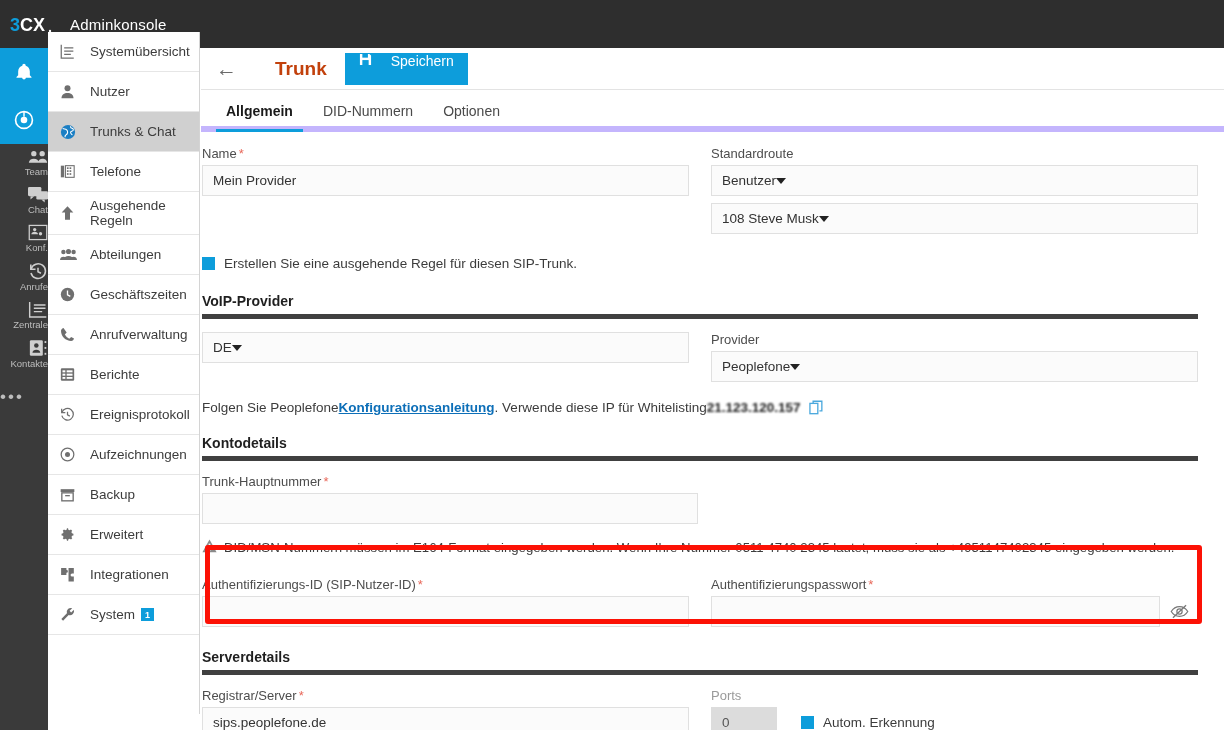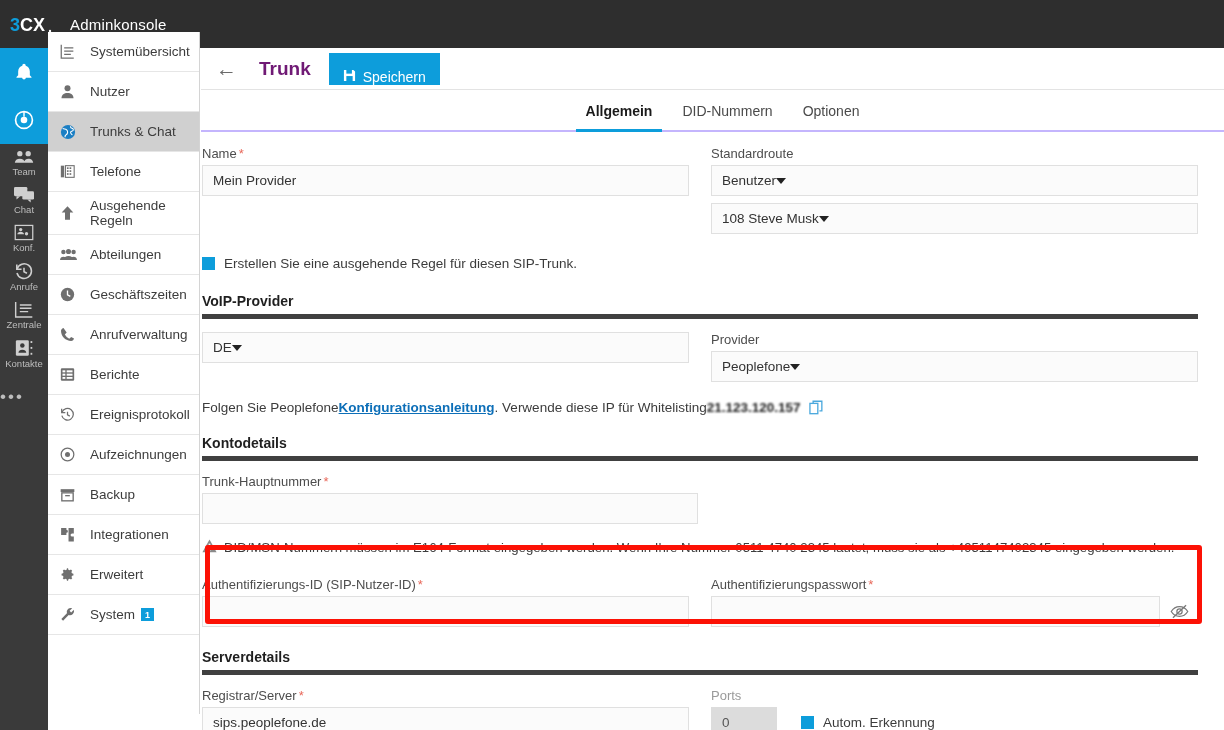--- a/index.html
+++ b/index.html
@@ -29,21 +29,21 @@
   .rail {
     position: absolute; top: 48px; left: 0; width: 48px; height: 682px;
     background: #3a3a3a; display: flex; flex-direction: column; align-items: center;
   }
   .rail-top { width: 48px; background: #0d9ddb; }
   .rail-btn {
     width: 48px; height: 48px; display: flex; align-items: center; justify-content: center;
   }
   .rail-item {
     width: 48px; padding: 5px 0 4px; display: flex; flex-direction: column;
-    align-items: center; justify-content: center; color: #bdbdbd;
+    align-items: flex-end; justify-content: center; color: #bdbdbd;
   }
   .rail-item .lbl { font-size: 9.5px; margin-top: 1px; line-height: 11px; color: #bdbdbd; }
   .rail-dots { color: #bdbdbd; font-size: 17px; letter-spacing: 2px; padding: 14px 0 0; }
   .rail-bottom { position: absolute; bottom: 0; left: 0; width: 48px; }
   .rail-sep { width: 48px; height: 1px; background: #4a4a4a; }
 
   
   .nav {
     position: absolute; top: 32px; left: 48px; width: 152px; height: 682px;
     background: #ffffff; border-right: 1px solid #d4d4d4; overflow: hidden;
@@ -64,28 +64,28 @@
   
   .content {
     position: absolute; top: 48px; left: 201px; width: 1023px; height: 682px;
     background: #ffffff; overflow: hidden;
   }
   .content-header {
     height: 42px; display: flex; align-items: center; padding-left: 15px;
     border-bottom: 1px solid #e3e3e3;
   }
   .back-arrow { color: #6b6b6b; font-size: 21px; line-height: 1; cursor: pointer; }
-  .page-title { font-size: 19px; font-weight: bold; color: #701a75; margin-left: 22px; }
+  .page-title { font-size: 19px; font-weight: bold; color: #c2410c; margin-left: 38px; }
   .save-btn {
     margin-left: 18px; background: #0d9ddb; color: #fff; border: none;
-    height: 32px; padding: 0 14px; font-size: 14px; display: flex; align-items: flex-end;
-    gap: 7px; cursor: pointer; font-family: "Liberation Sans", sans-serif;
-  }
-
-  .tabs { display: flex; padding-left: 30px; border-bottom: 2px solid #c4b5fd; height: 42px; justify-content: center; }
+    height: 32px; padding: 0 14px; font-size: 14px; display: flex; align-items: flex-start;
+    gap: 19px; cursor: pointer; font-family: "Liberation Sans", sans-serif;
+  }
+
+  .tabs { display: flex; padding-left: 15px; border-bottom: 6px solid #c4b5fd; height: 42px; }
   .tab {
     padding: 0 10px; height: 42px; display: flex; align-items: center;
     font-size: 14px; color: #4a4a4a; cursor: pointer; position: relative;
     margin-right: 10px;
   }
   .tab.active { font-weight: bold; color: #1a1a1a; }
   .tab.active::after {
     content: ""; position: absolute; left: 0; right: 0; bottom: 0; height: 3px; background: #0d9ddb;
   }
 
@@ -360,34 +360,34 @@
             <rect x="0.8" y="1" width="16.4" height="3.4"></rect>
             <rect x="2.2" y="5.4" width="13.6" height="9.6" fill="none" stroke="#6f6f6f" stroke-width="1.6"></rect>
             <rect x="6.2" y="8" width="5.6" height="1.6"></rect>
           </svg>
       </span>
       <span class="nav-lbl">Backup</span>
     </div>
 
     <div class="nav-item">
       <span class="nav-ico">
+        <svg width="15" height="15" viewBox="0 0 24 24" fill="#6f6f6f">
+            <path d="M12 8.2a3.8 3.8 0 1 0 0 7.6 3.8 3.8 0 0 0 0-7.6zm9.4 5.2.1-1.4-.1-1.4-2.3-.5a7.3 7.3 0 0 0-.9-2.2l1.3-2-2-2-2 1.3a7.3 7.3 0 0 0-2.2-.9L12.9 2h-1.8l-.5 2.3a7.3 7.3 0 0 0-2.2.9l-2-1.3-2 2 1.3 2a7.3 7.3 0 0 0-.9 2.2l-2.3.5v2.8l2.3.5c.2.8.5 1.5.9 2.2l-1.3 2 2 2 2-1.3c.7.4 1.4.7 2.2.9l.5 2.3h1.8l.5-2.3c.8-.2 1.5-.5 2.2-.9l2 1.3 2-2-1.3-2c.4-.7.7-1.4.9-2.2z"></path>
+          </svg>
+      </span>
+      <span class="nav-lbl">Erweitert</span>
+    </div>
+
+    <div class="nav-item">
+      <span class="nav-ico">
         <svg width="16" height="15" viewBox="0 0 18 17" fill="#6f6f6f">
             <path d="M1.2 1.2h6v2a1.7 1.7 0 1 1 0 3.4v2.6h-6zM9.6 1.2h6v6.2h-2a1.7 1.7 0 1 0 0 3.4h2v5.6h-6z"></path>
           </svg>
       </span>
       <span class="nav-lbl">Integrationen</span>
-    </div>
-
-    <div class="nav-item">
-      <span class="nav-ico">
-        <svg width="15" height="15" viewBox="0 0 24 24" fill="#6f6f6f">
-            <path d="M12 8.2a3.8 3.8 0 1 0 0 7.6 3.8 3.8 0 0 0 0-7.6zm9.4 5.2.1-1.4-.1-1.4-2.3-.5a7.3 7.3 0 0 0-.9-2.2l1.3-2-2-2-2 1.3a7.3 7.3 0 0 0-2.2-.9L12.9 2h-1.8l-.5 2.3a7.3 7.3 0 0 0-2.2.9l-2-1.3-2 2 1.3 2a7.3 7.3 0 0 0-.9 2.2l-2.3.5v2.8l2.3.5c.2.8.5 1.5.9 2.2l-1.3 2 2 2 2-1.3c.7.4 1.4.7 2.2.9l.5 2.3h1.8l.5-2.3c.8-.2 1.5-.5 2.2-.9l2 1.3 2-2-1.3-2c.4-.7.7-1.4.9-2.2z"></path>
-          </svg>
-      </span>
-      <span class="nav-lbl">Erweitert</span>
     </div>
 
     <div class="nav-item">
       <span class="nav-ico">
         <svg width="15" height="15" viewBox="0 0 18 18" fill="#6f6f6f">
             <path d="M16.6 3.3 13.4 6.5 11.5 4.6l3.2-3.2a5 5 0 0 0-6.4 6.2L1.6 14.3 3.7 16.4l6.7-6.7a5 5 0 0 0 6.2-6.4z"></path>
           </svg>
       </span>
       <span class="nav-lbl">System</span>
       <span class="badge">1</span>

